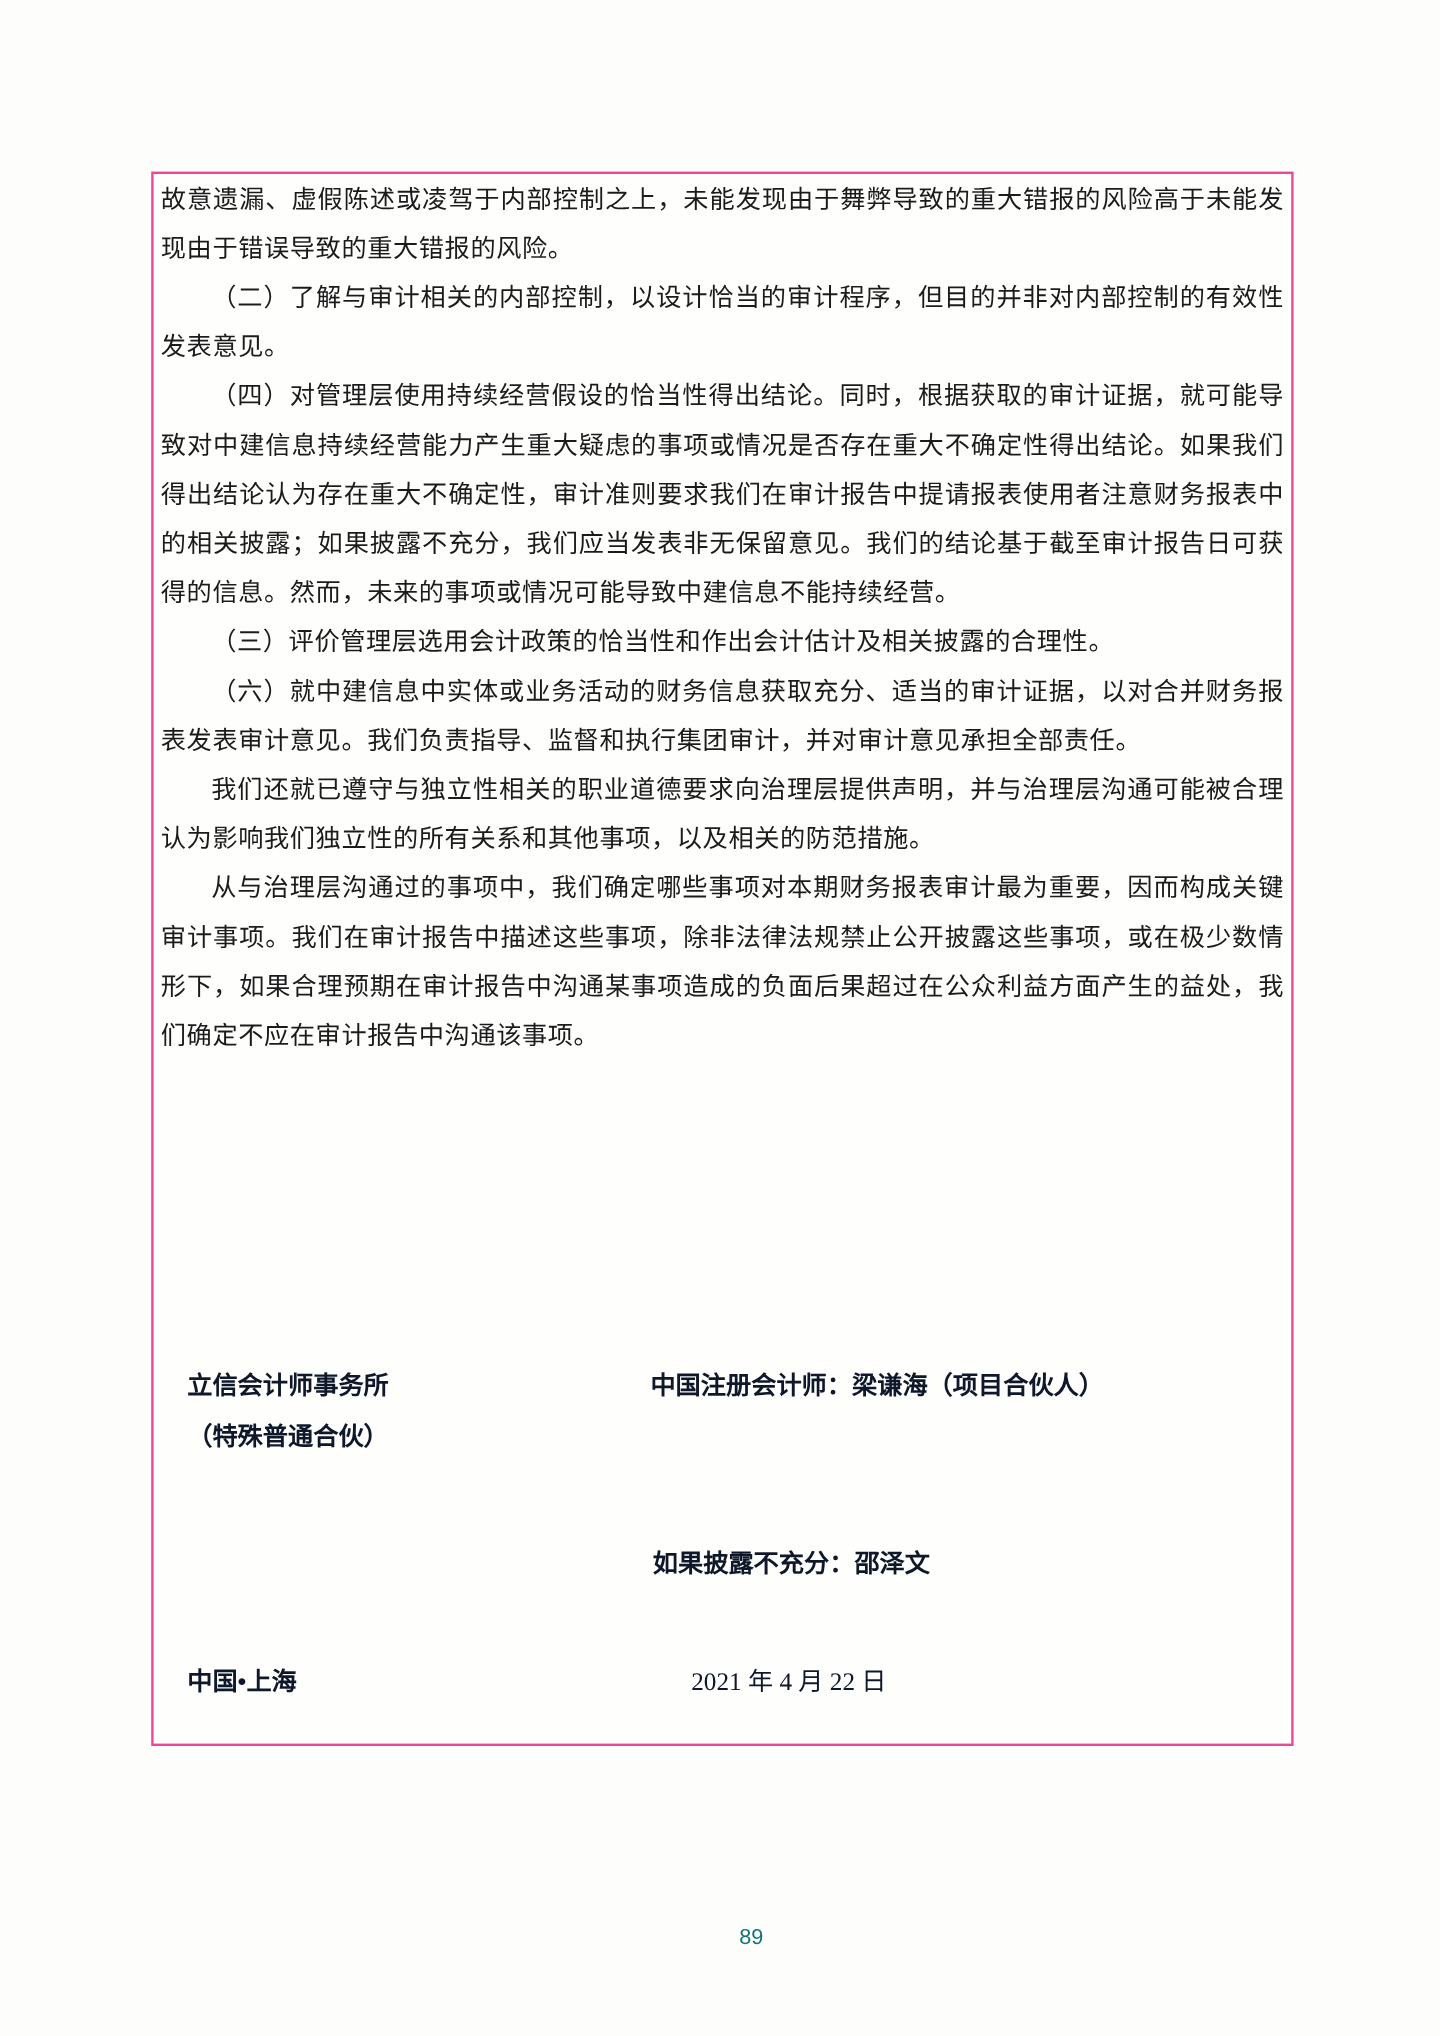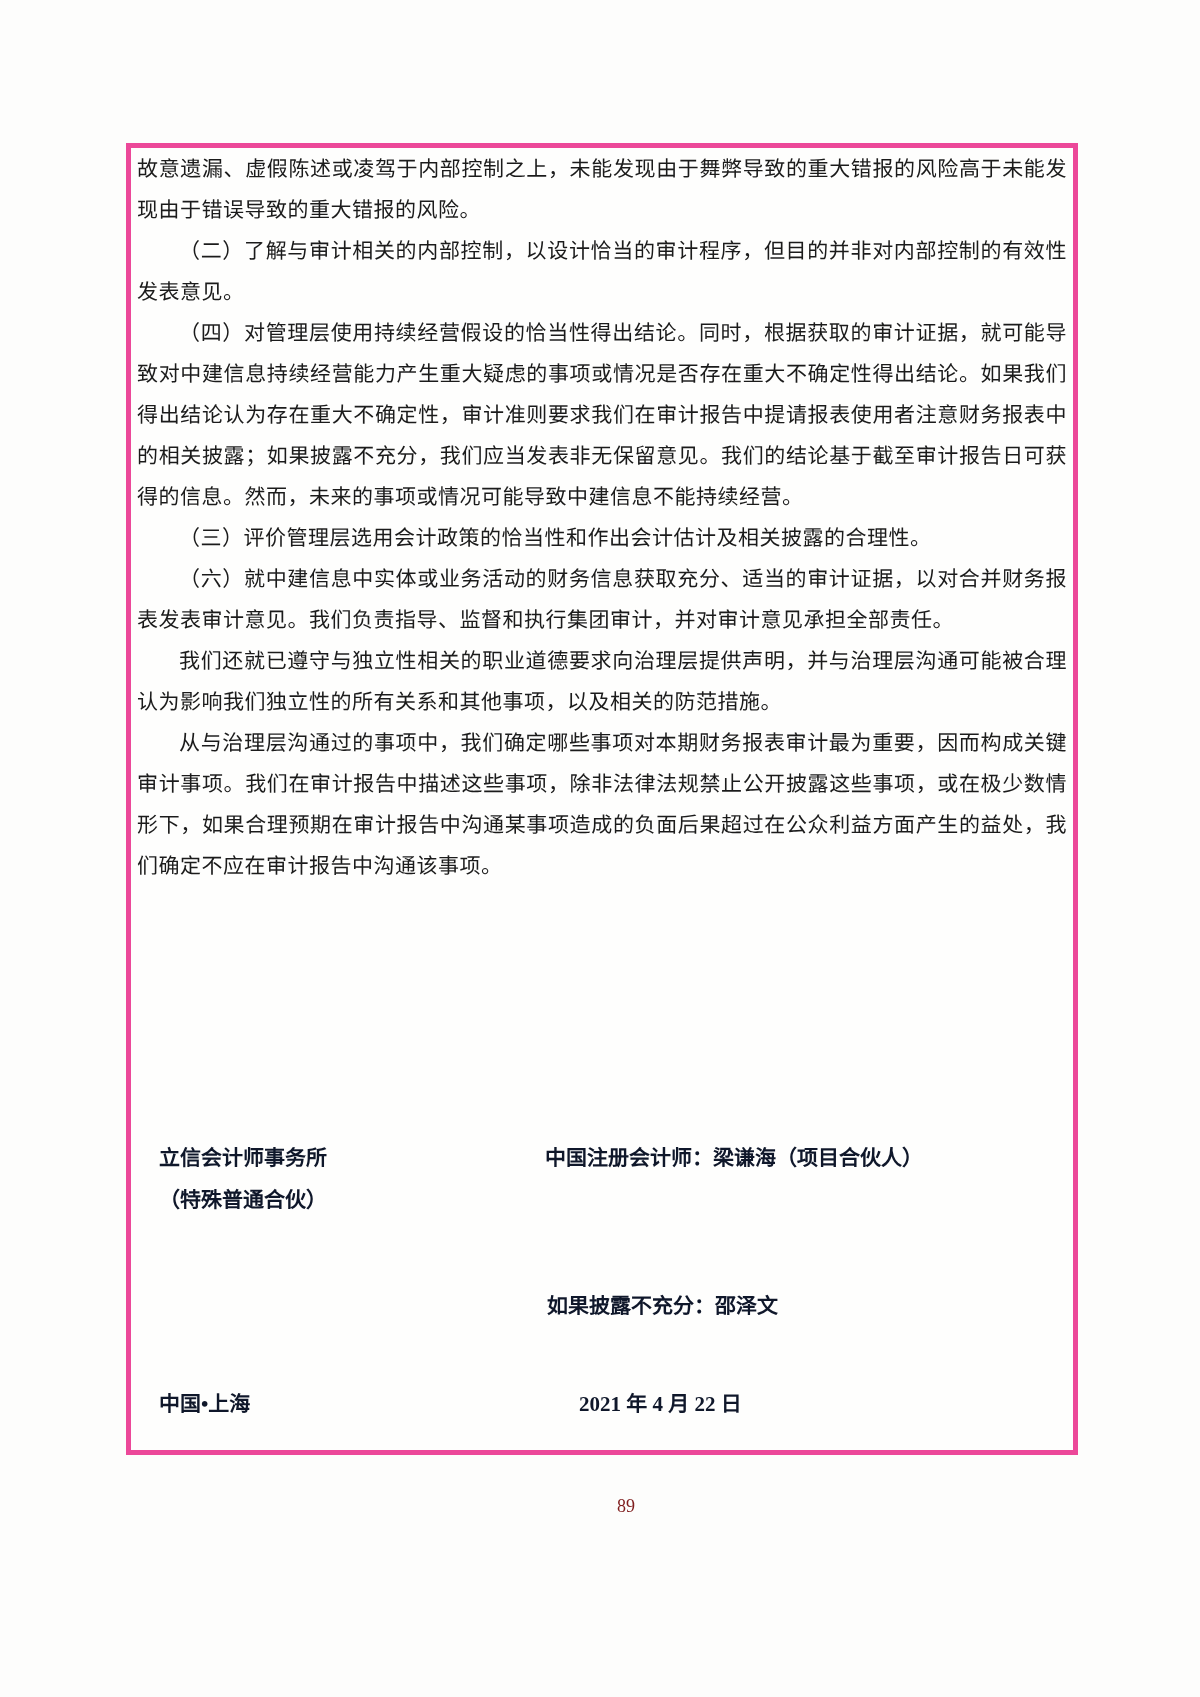--- a/index.html
+++ b/index.html
@@ -16,21 +16,21 @@
     color: #1b1b1b;
     overflow: hidden;
   }
   .content-box {
     position: absolute;
     left: 126px;
     top: 143px;
     width: 952px;
     height: 1312px;
     box-sizing: border-box;
-    border: 5px solid #ec4899;
+    border: 2px solid #ec4899;
     background: #fefefd;
   }
   .body-text {
     padding: 1px 6px 0 6px;
   }
   .par {
     margin: 0;
     font-size: 21px;
     line-height: 41px;
     text-align: justify;
@@ -45,29 +45,29 @@
     font-weight: 700;
     line-height: 26px;
     white-space: nowrap;
     color: #0f172a;
   }
   .sig-firm-name   { left: 28px;  top: 997px;  }
   .sig-firm-type   { left: 28px;  top: 1039px; text-align: center; }
   .sig-cpa1        { left: 414px; top: 997px;  }
   .sig-cpa2        { left: 416px; top: 1145px; }
   .sig-location    { left: 28px;  top: 1243px; }
-  .sig-date        { left: 448px; top: 1243px; font-weight: 700; }
+  .sig-date        { left: 448px; top: 1243px; font-weight: 400; }
   .page-number {
     position: absolute;
     left: 626px;
-    top: 1496px;
+    top: 1604px;
     transform: translateX(-50%);
-    font-family: Liberation Serif, serif;
+    font-family: Liberation Sans, sans-serif;
     font-size: 18px;
-    color: #7f1d1d;
+    color: #0f766e;
   }
 </style>
 </head>
 <body>
 
 <div class="page">
 
   <div class="content-box">
 
     <div class="body-text">

